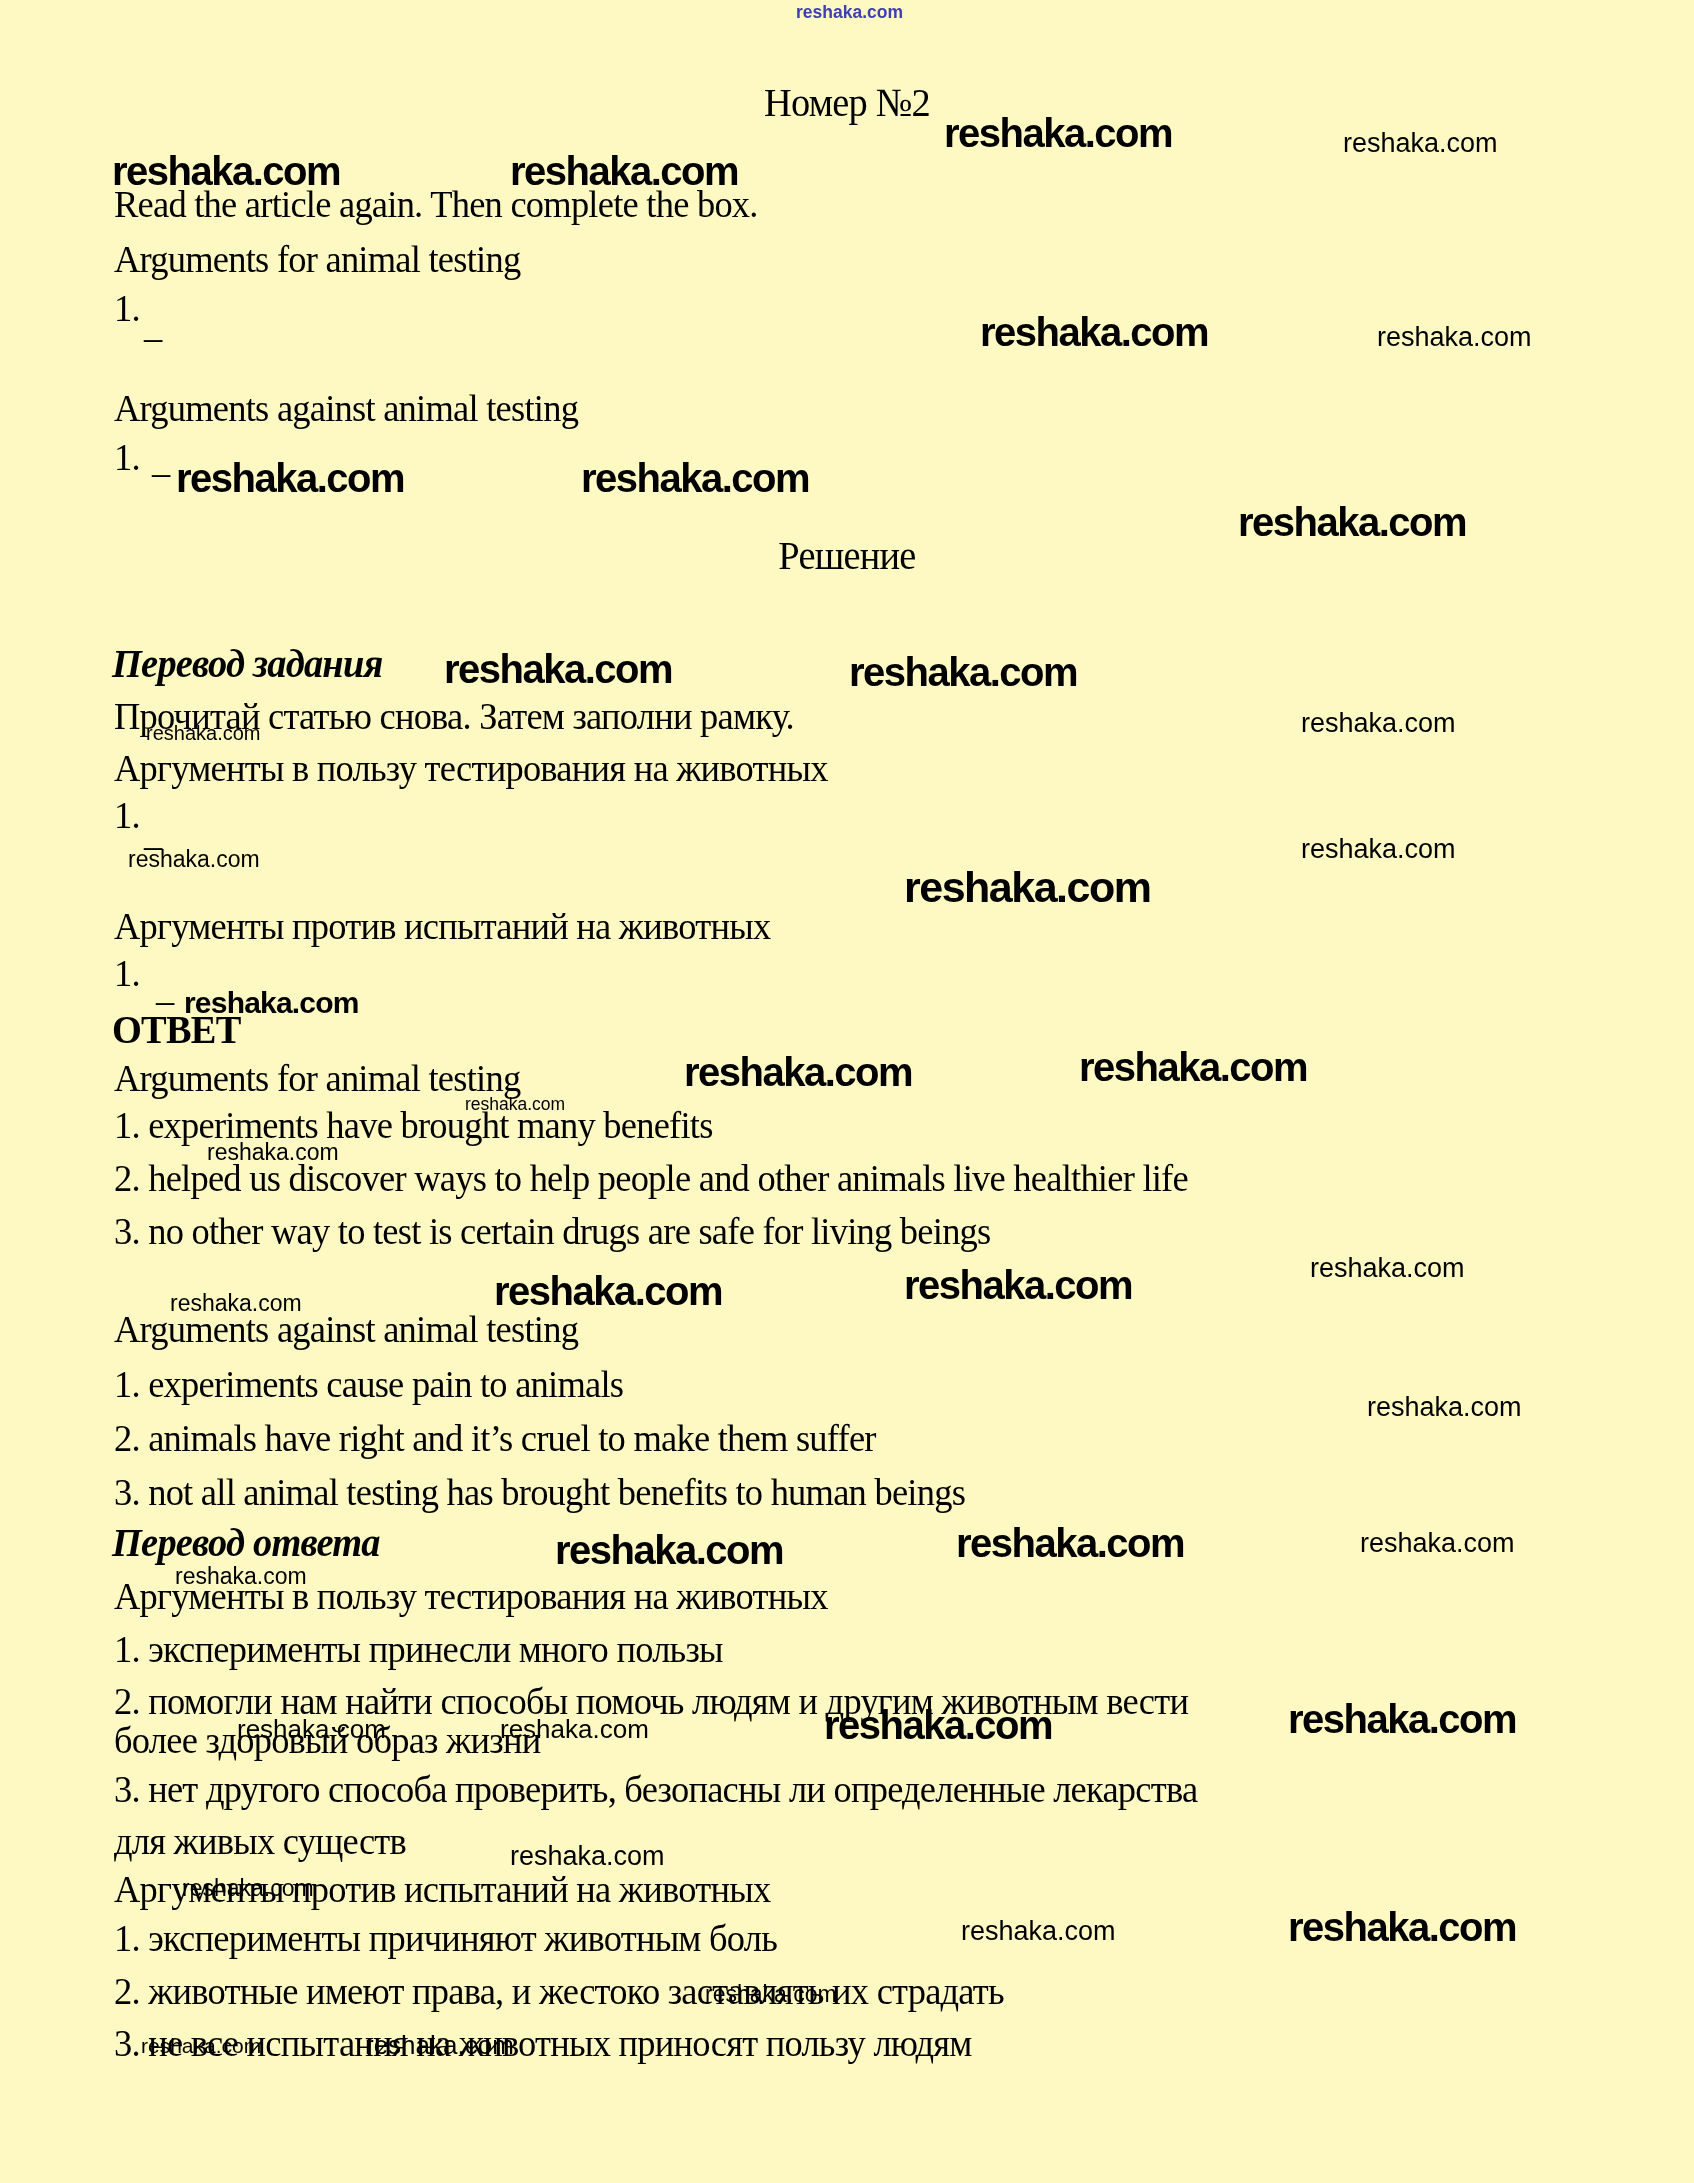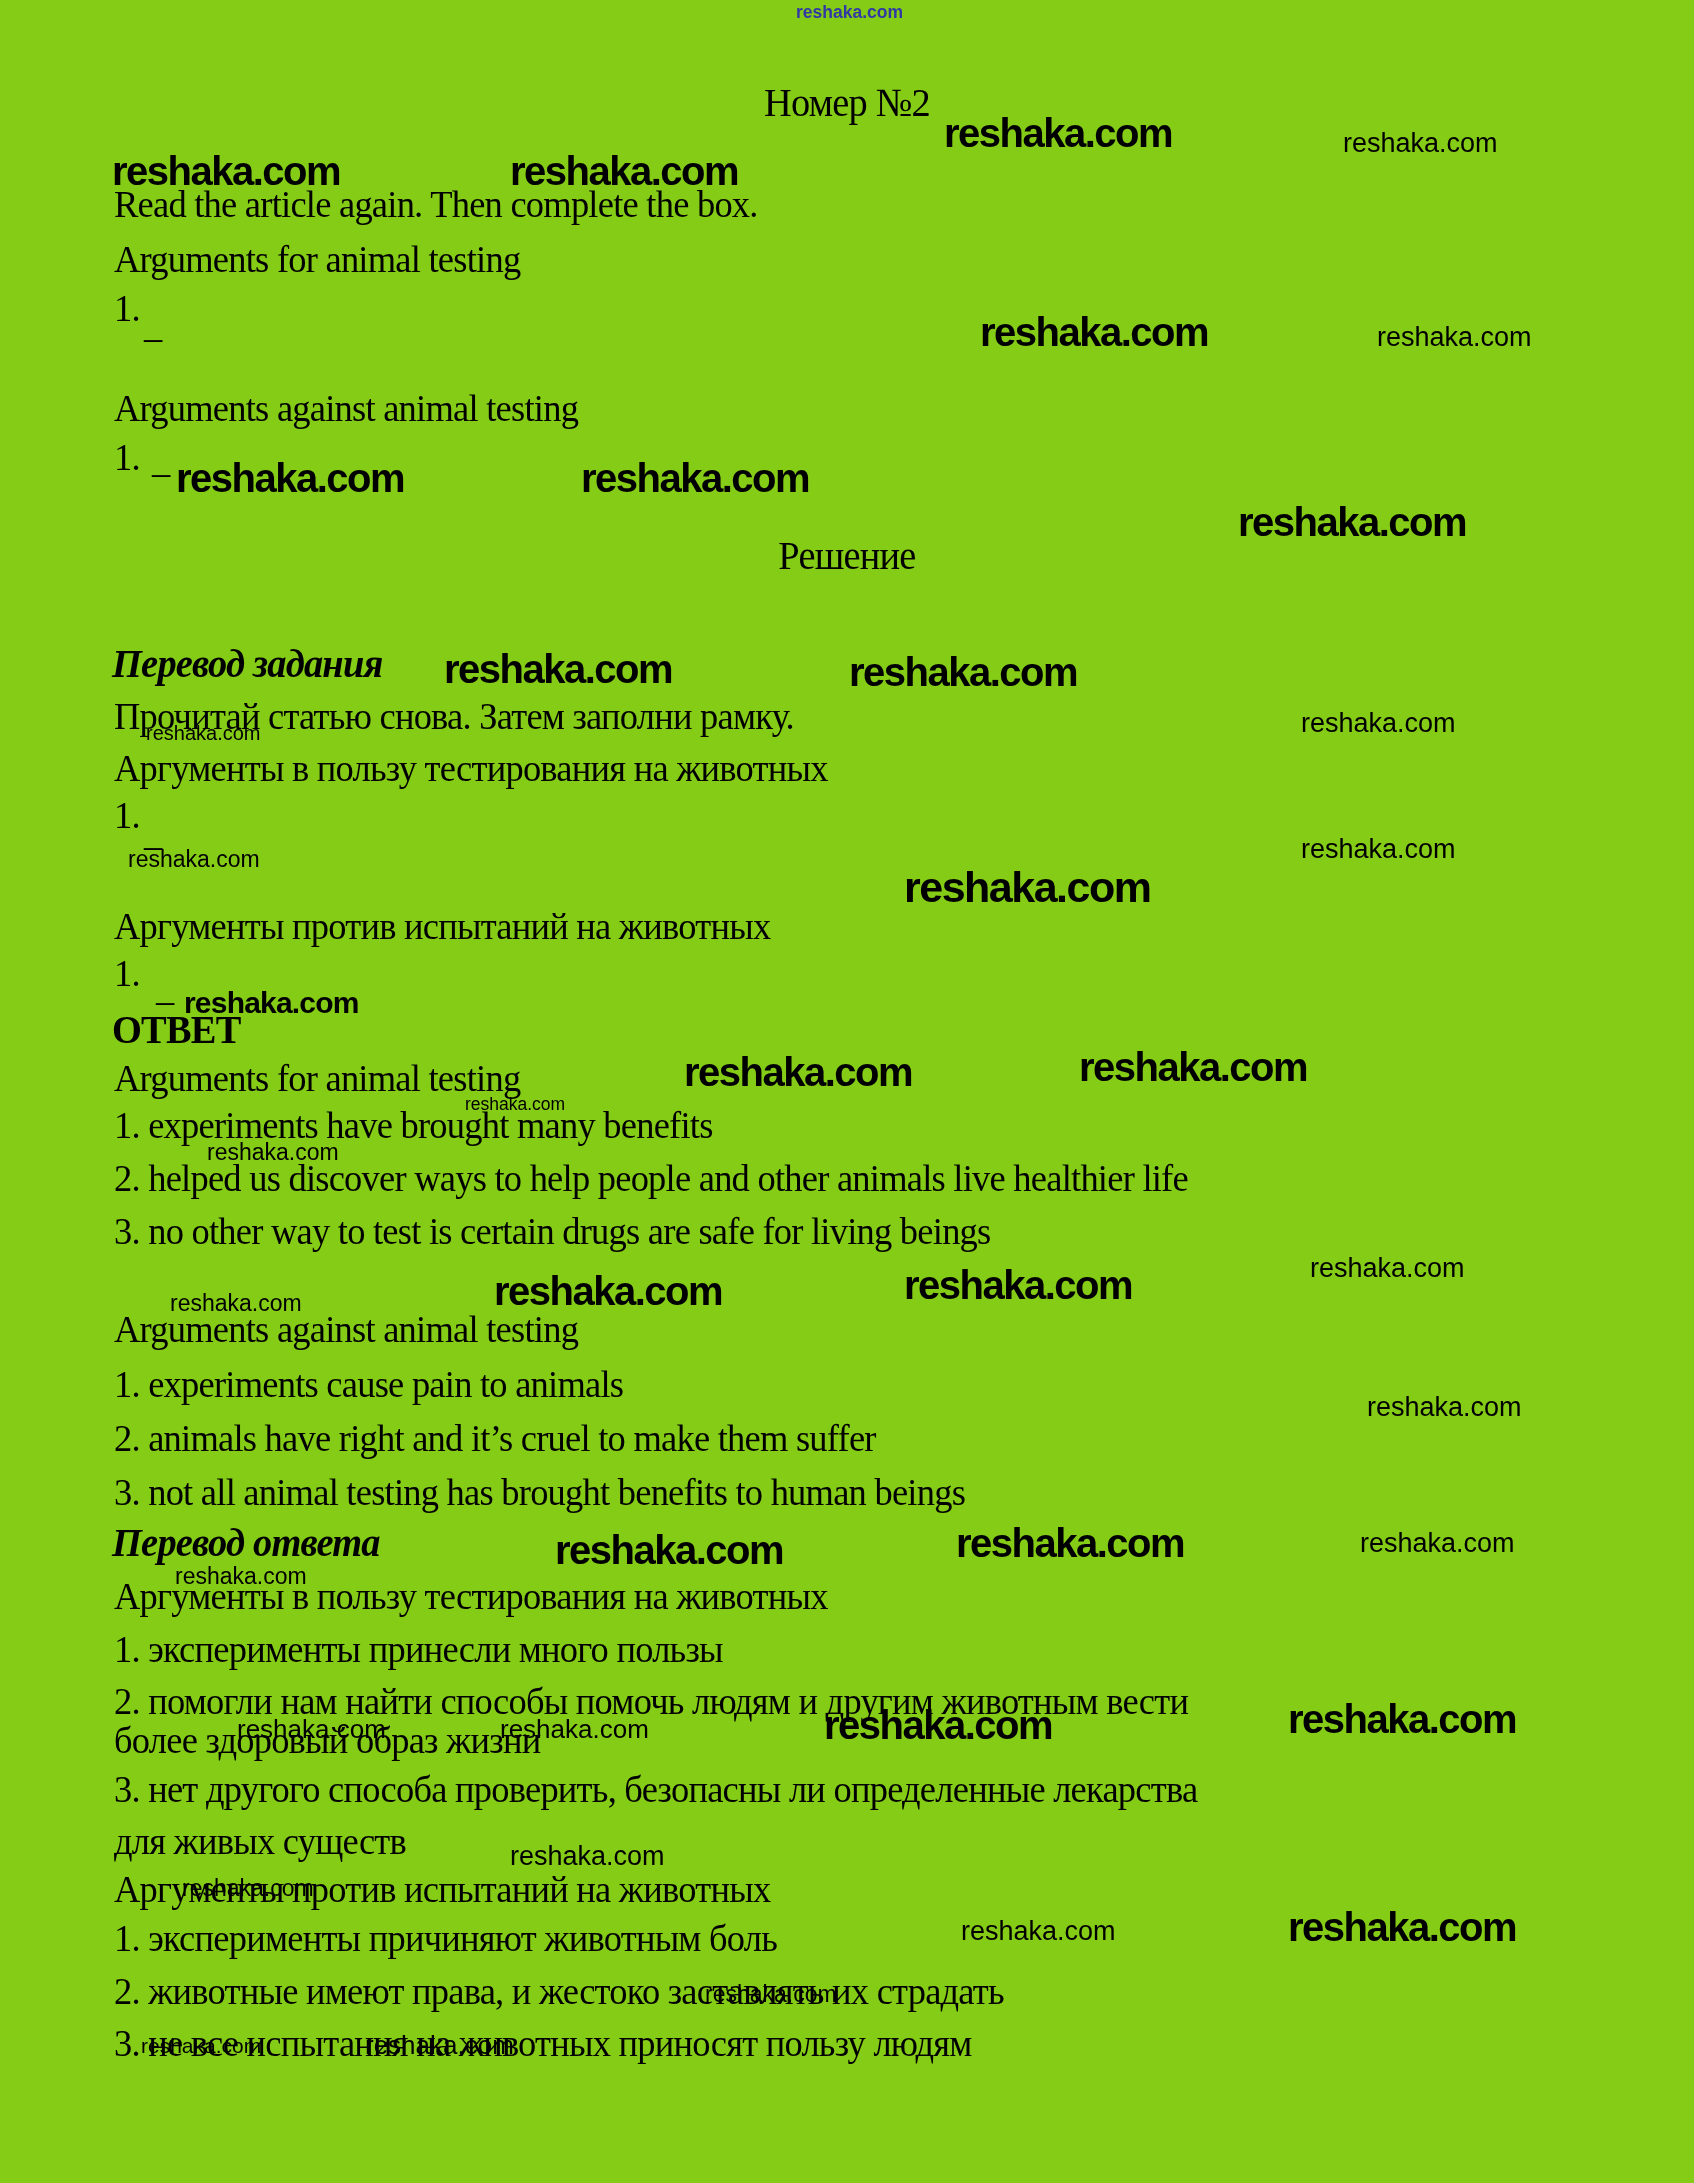--- a/index.html
+++ b/index.html
@@ -1,21 +1,21 @@
 <!DOCTYPE html>
 <html style="font-size:12px"><head>
 <meta charset="utf-8">
 <style>
   html,body { margin:0; padding:0; }
   body { background:#ffffff; }
   .page {
     position:relative;
     width:1694px;
     height:2183px;
-    background:#84cc16;
+    background:#fef9c3;
     overflow:hidden;
     font-family:"Liberation Serif", serif;
     color:#000000;
   }
   .abs { position:absolute; }
   .serif {
     font-family:"Liberation Serif", serif;
     font-size:38px;
     line-height:1.04;
     white-space:nowrap;

